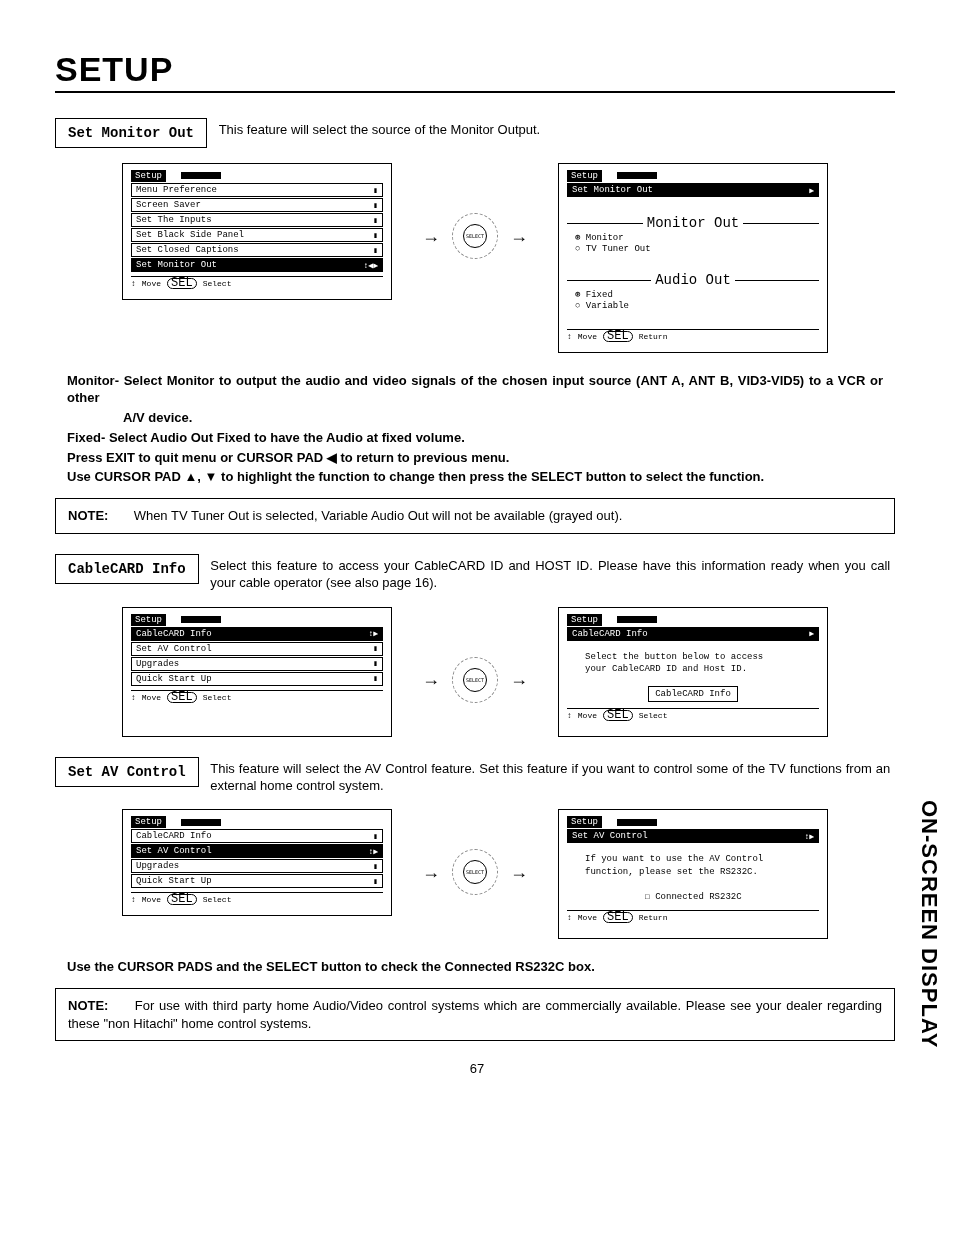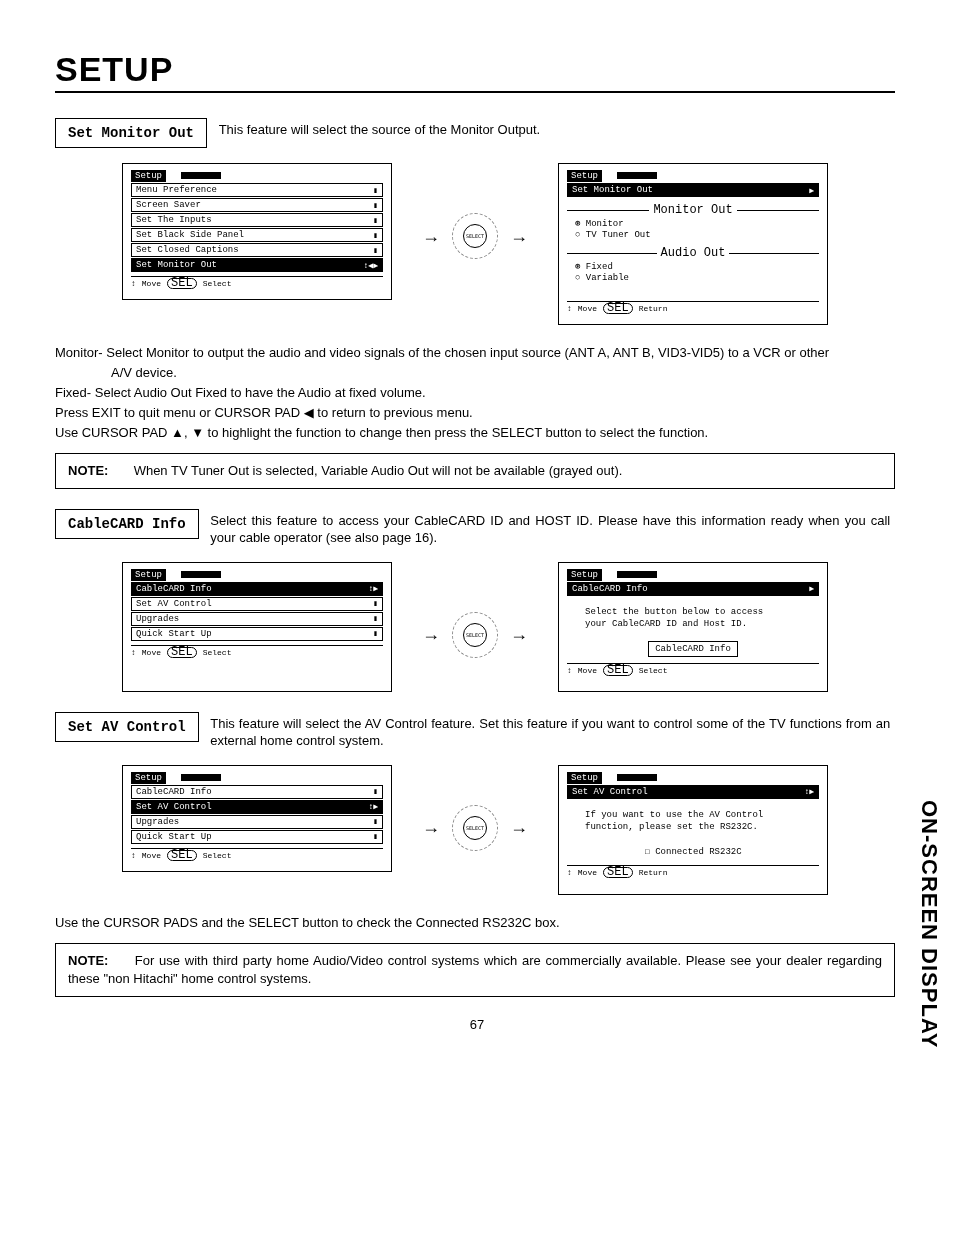--- a/index.html
+++ b/index.html
@@ -84,22 +84,22 @@
   .osd-foot {
     border-top:1px solid #000;
     margin-top:4px;
     padding-top:1px;
     font-size:8px;
     display:flex;
     gap:6px;
     align-items:center;
   }
   .osd-box .group-label {
-    font-size:12px;
-    margin-top:6px;
+    font-size:14px;
+    margin-top:18px;
     display:flex;
     align-items:center;
     gap:4px;
   }
   .group-label::before, .group-label::after {
     content:"";
     flex:1;
     border-top:1px solid #000;
   }
   .radio { font-size:9px; margin:1px 0 1px 8px; }
@@ -138,23 +138,24 @@
     border-radius:50%;
     width:22px;
     height:22px;
     font-size:5px;
     display:flex;
     align-items:center;
     justify-content:center;
     font-family: monospace;
   }
   .body-text p {
-    margin:3px 0;
+    margin:3px 12px;
     line-height:1.3;
     text-align:justify;
+    font-weight:bold;
   }
   .body-text .indent { padding-left:56px; }
   .note-box {
     border:1px solid #000;
     padding:8px 12px;
     margin:12px 0 20px 0;
     line-height:1.35;
     text-align:justify;
   }
   .note-box .note-label {

